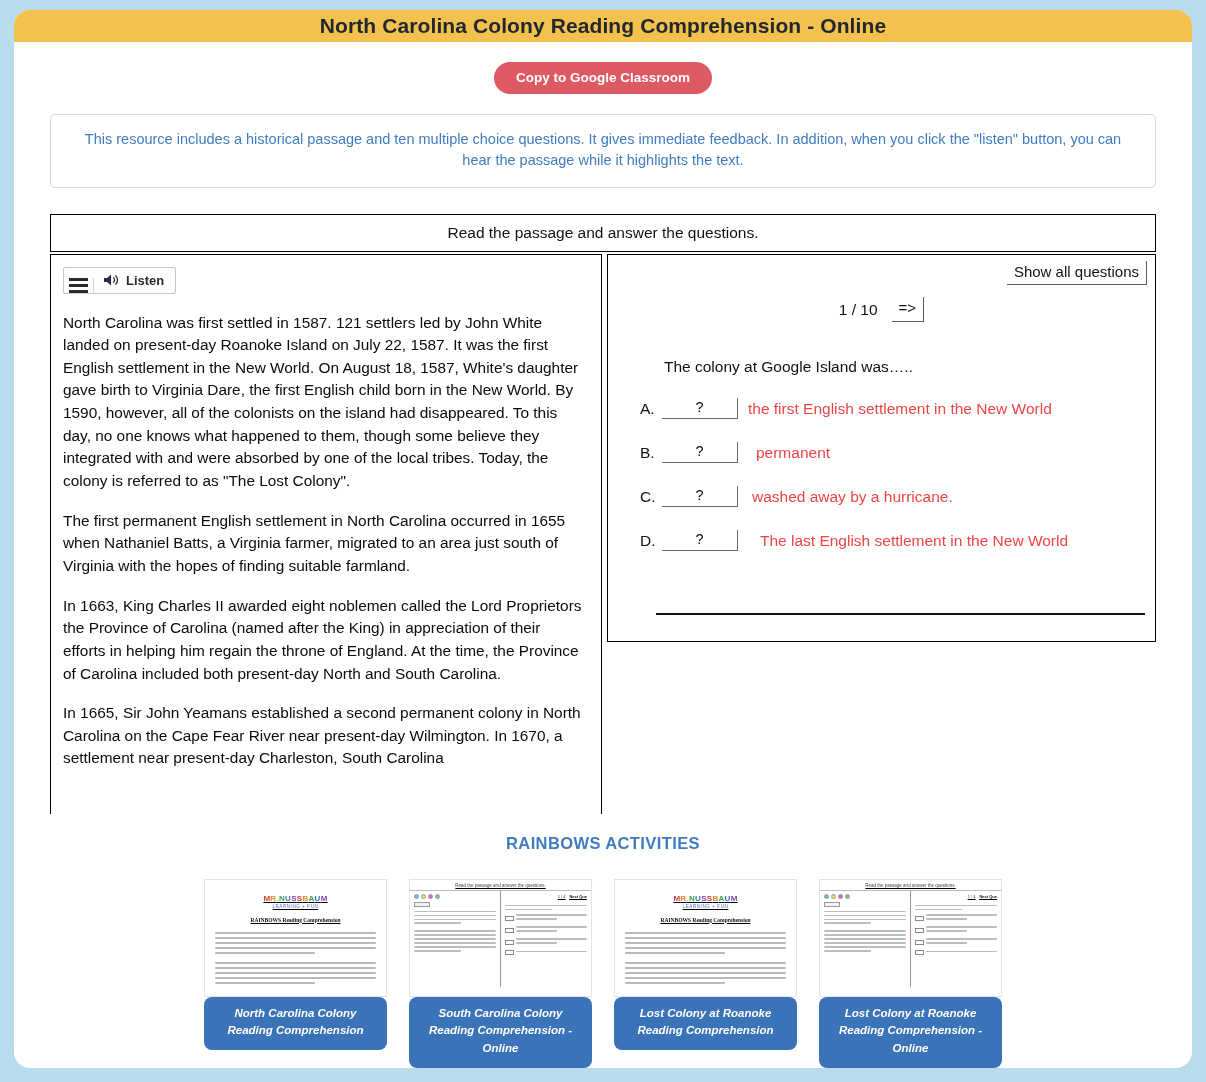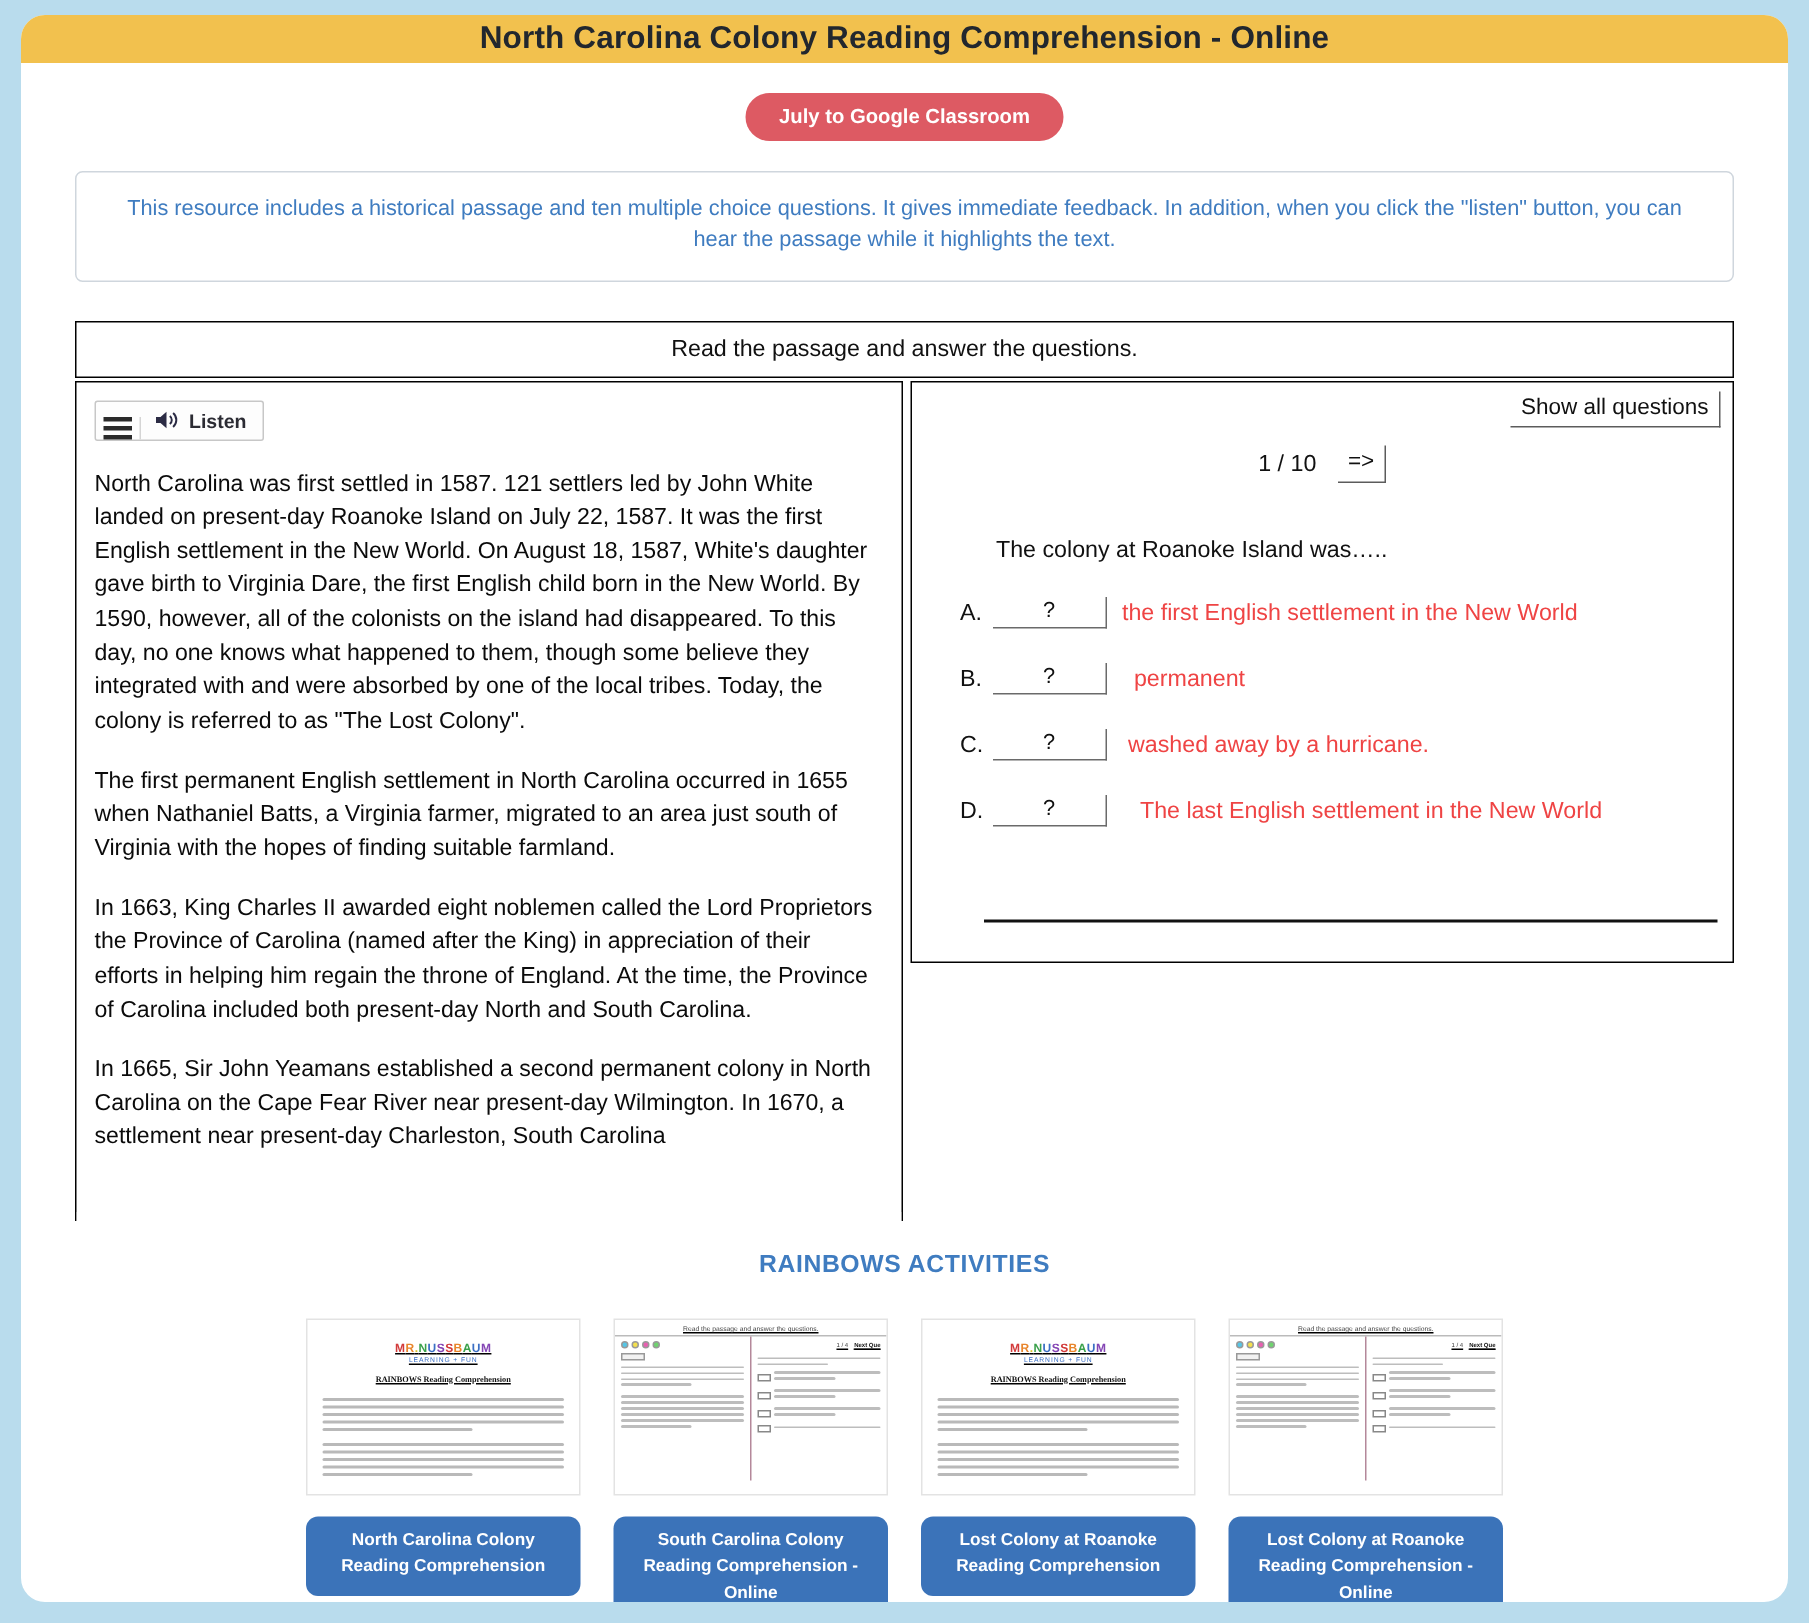--- a/index.html
+++ b/index.html
@@ -227,21 +227,22 @@
   }
   .lbl-card {
     background: #3b73b9;
     color: #fff;
     border-radius: 8px;
     text-align: center;
     font-size: 11.5px;
     font-weight: bold;
     line-height: 1.55;
     padding: 8px 10px 10px 10px;
-    margin-top: 14px;
+    margin-top: 0;
+    font-style: italic;
   }
 
   
   .ws { padding: 8px 10px; }
   .ws .logo {
     text-align: center;
     font-size: 8px;
     font-weight: bold;
     letter-spacing: .3px;
     margin-top: 6px;
@@ -286,21 +287,21 @@
 <body>
 
 <div class="page">
 <div class="card">
 
   <div class="titlebar">
     <h1>North Carolina Colony Reading Comprehension - Online</h1>
   </div>
 
   <div class="btn-row">
-    <button class="gc-btn">July to Google Classroom</button>
+    <button class="gc-btn">Copy to Google Classroom</button>
   </div>
 
   <div class="info">
     <span>This resource includes a historical passage and ten multiple choice questions. It gives immediate feedback. In addition, when you click the "listen" button, you can hear the passage while it highlights the text.</span>
   </div>
 
   <div class="readbar">
     <span>Read the passage and answer the questions.</span>
   </div>
 
@@ -335,21 +336,21 @@
     <div class="pane-right">
       <div class="show-all-row">
         <button class="btn-3d">Show all questions</button>
       </div>
 
       <div class="nav-row">
         <span class="counter">1 / 10</span>
         <button class="btn-3d">=&gt;</button>
       </div>
 
-      <div class="qtext">The colony at Roanoke Island was…..</div>
+      <div class="qtext">The colony at Google Island was…..</div>
 
       <div class="opts">
         <div class="opt">
           <span class="opt-letter">A.</span>
           <button class="qmark-box">?</button>
           <span class="opt-text">the first English settlement in the New World</span>
         </div>
         <div class="opt">
           <span class="opt-letter">B.</span>
           <button class="qmark-box">?</button>

